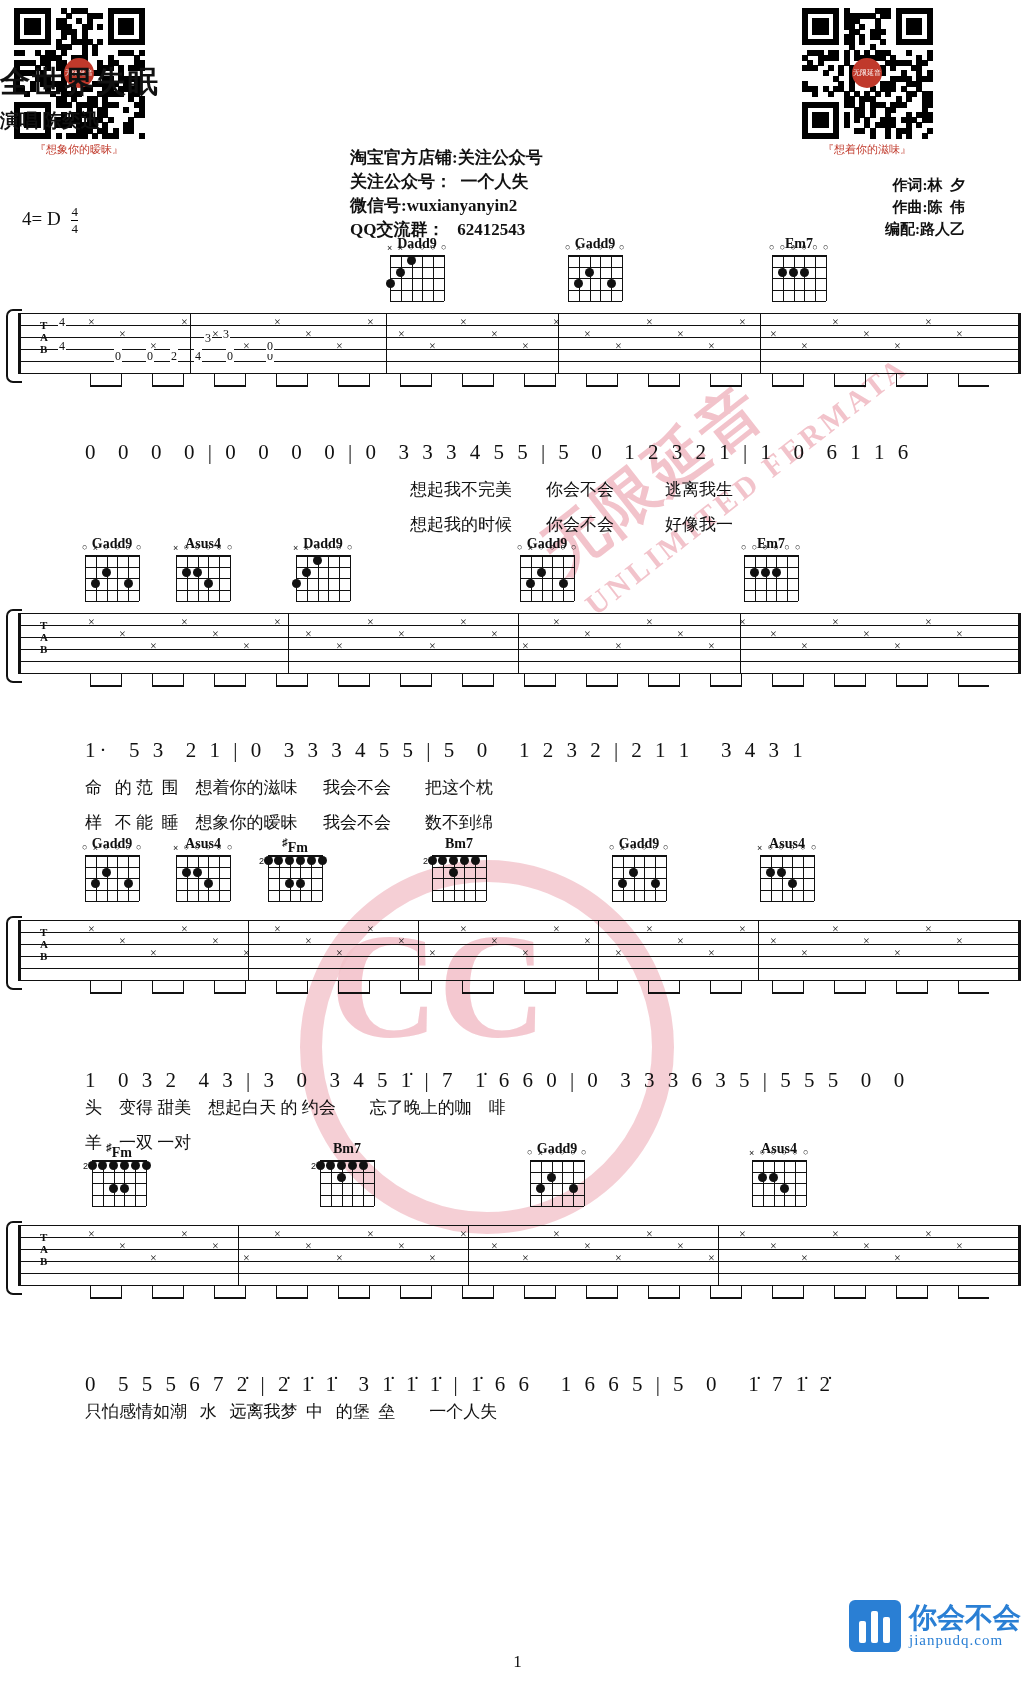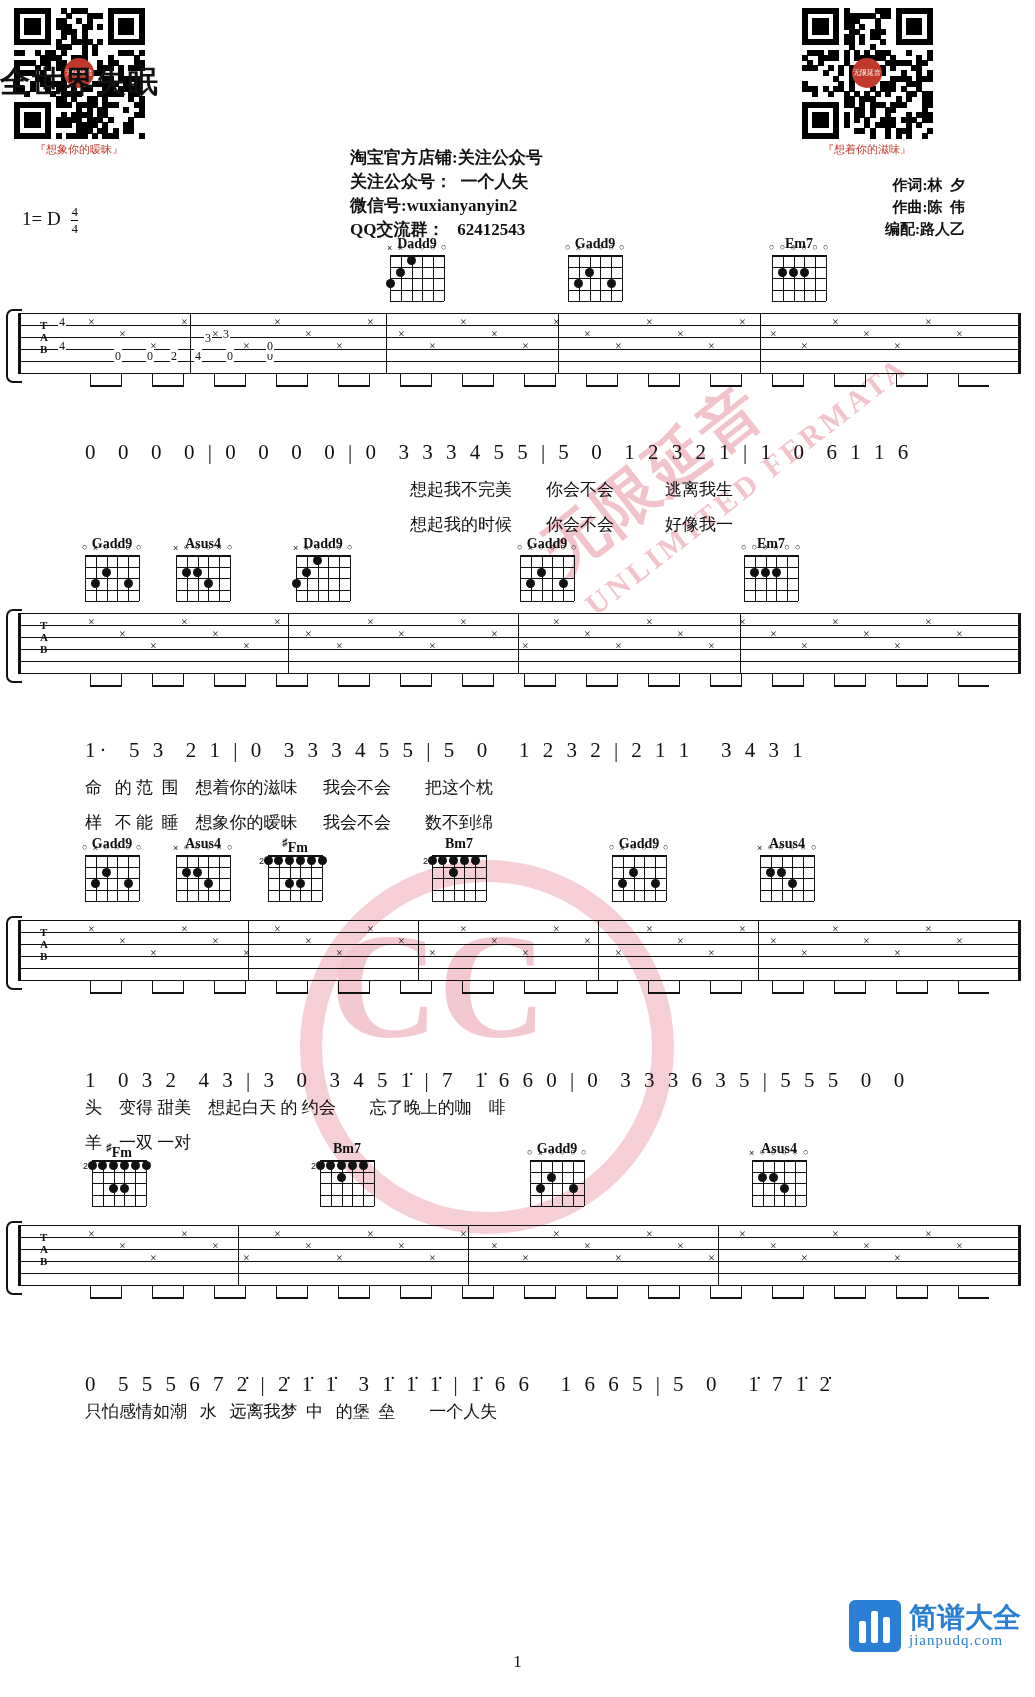--- a/index.html
+++ b/index.html
@@ -709,32 +709,33 @@
   <div class="qr-cap" style="left:794px;top:142px;">『想着你的滋味』</div>
 
   <div class="wm wm-text">
     <span>无限延音</span>
     <small>UNLIMITED FERMATA</small>
   </div>
   <div class="wm wm-circle"></div>
   <div class="wm wm-cc">CC</div>
 
   <div class="title" id="song-title">全世界失眠</div>
+  <div class="title" id="singer">演唱  陈奕迅</div>
 
   <div class="shopinfo" style="top:146px;">淘宝官方店铺:关注公众号</div>
   <div class="shopinfo" style="top:170px;">关注公众号：  一个人失</div>
   <div class="shopinfo" style="top:194px;">微信号:wuxianyanyin2</div>
   <div class="shopinfo" style="top:218px;">QQ交流群：   62412543</div>
 
   <div class="credits" style="top:176px;">作词:林  夕</div>
   <div class="credits" style="top:198px;">作曲:陈  伟</div>
   <div class="credits" style="top:220px;">编配:路人乙</div>
 
   <div class="keysig">
-    <span>1= D</span>
+    <span>4= D</span>
     <span class="frac">
       <i>4</i>
       <span class="bar"></span>
       <i>4</i>
     </span>
   </div>
 
   <div id="systems">
       <div class="system" style="top: 0px;">
         <div class="chordbox" style="left: 390px; top: 255px;">
@@ -1580,18 +1581,18 @@
 
   <div class="pageno">1</div>
 
   <div class="jp">
     <div class="bars">
       <i style="left:10px;height:22px;"></i>
         <i style="left:22px;height:32px;"></i>
         <i style="left:34px;height:26px;"></i>
     </div>
     <div class="tx">
-      <div class="t1">简谱大全</div>
+      <div class="t1">你会不会</div>
       <div class="t2">jianpudq.com</div>
     </div>
   </div>
 
 </div>
 
 </body></html>

